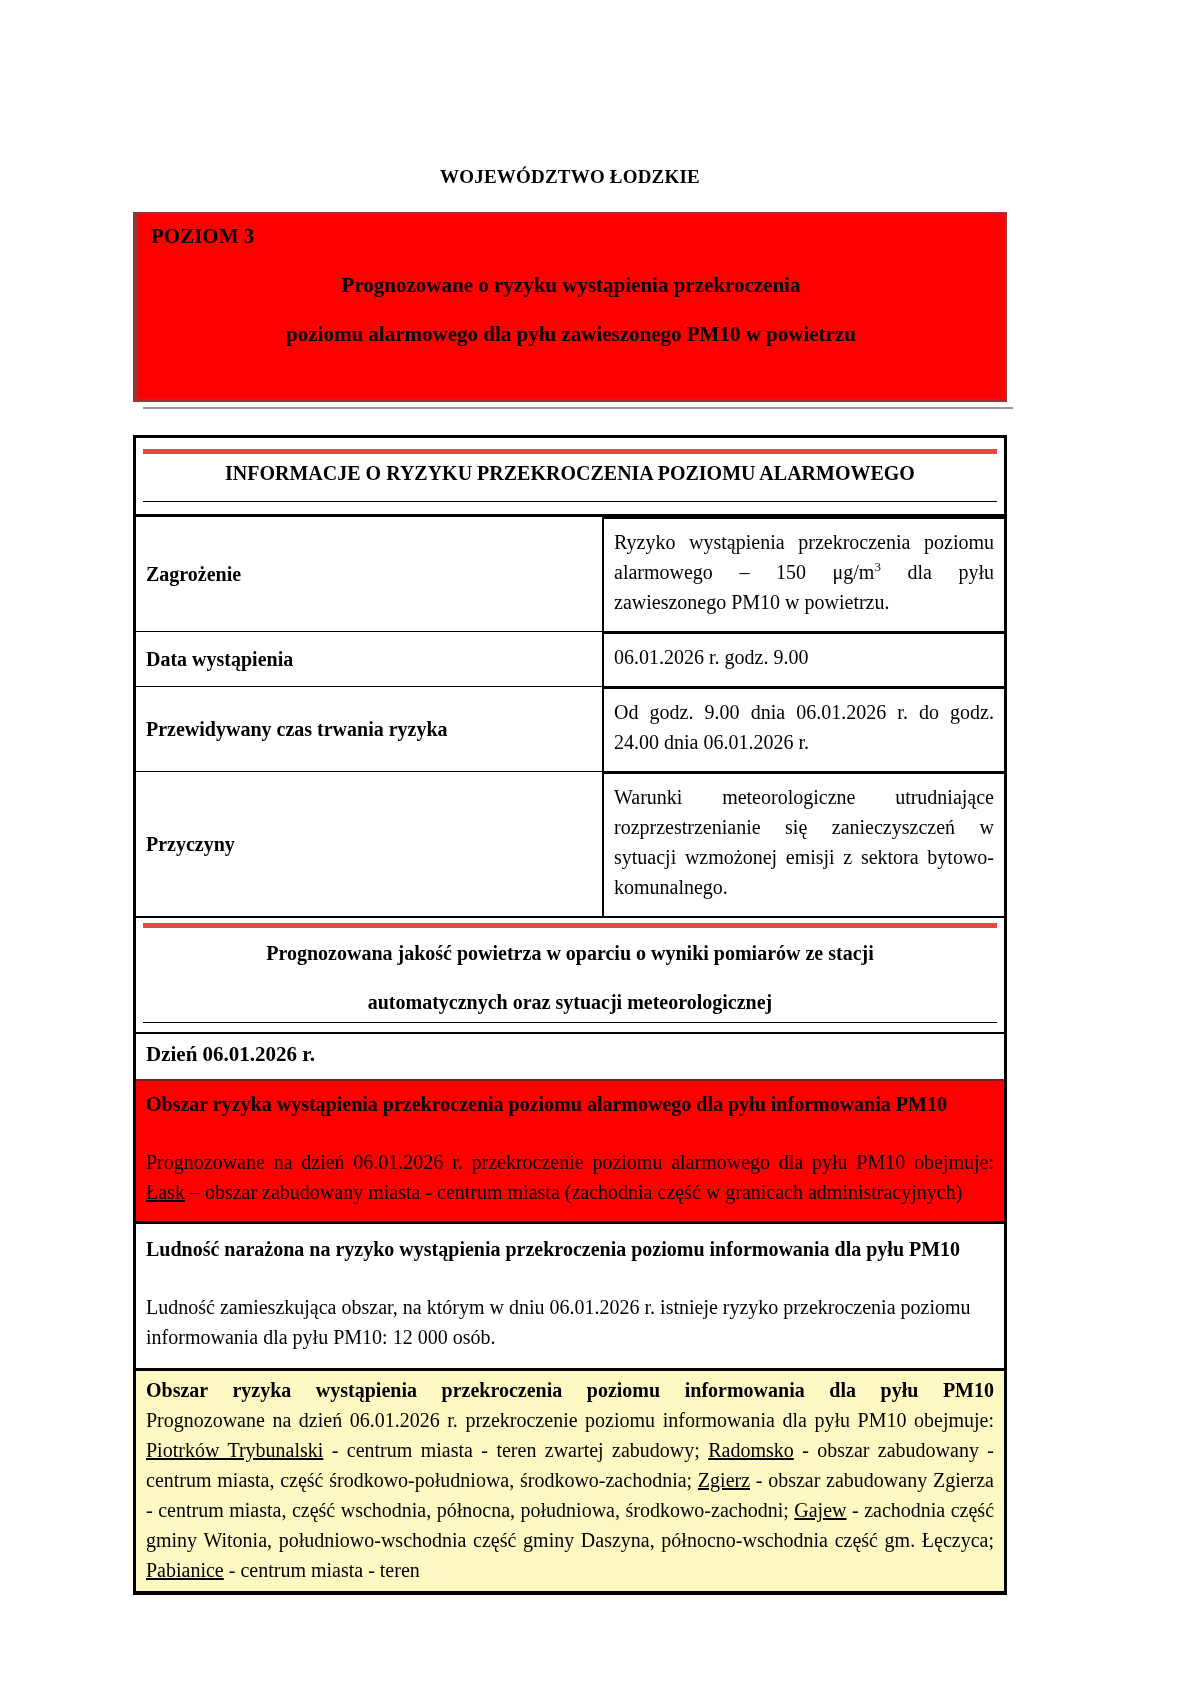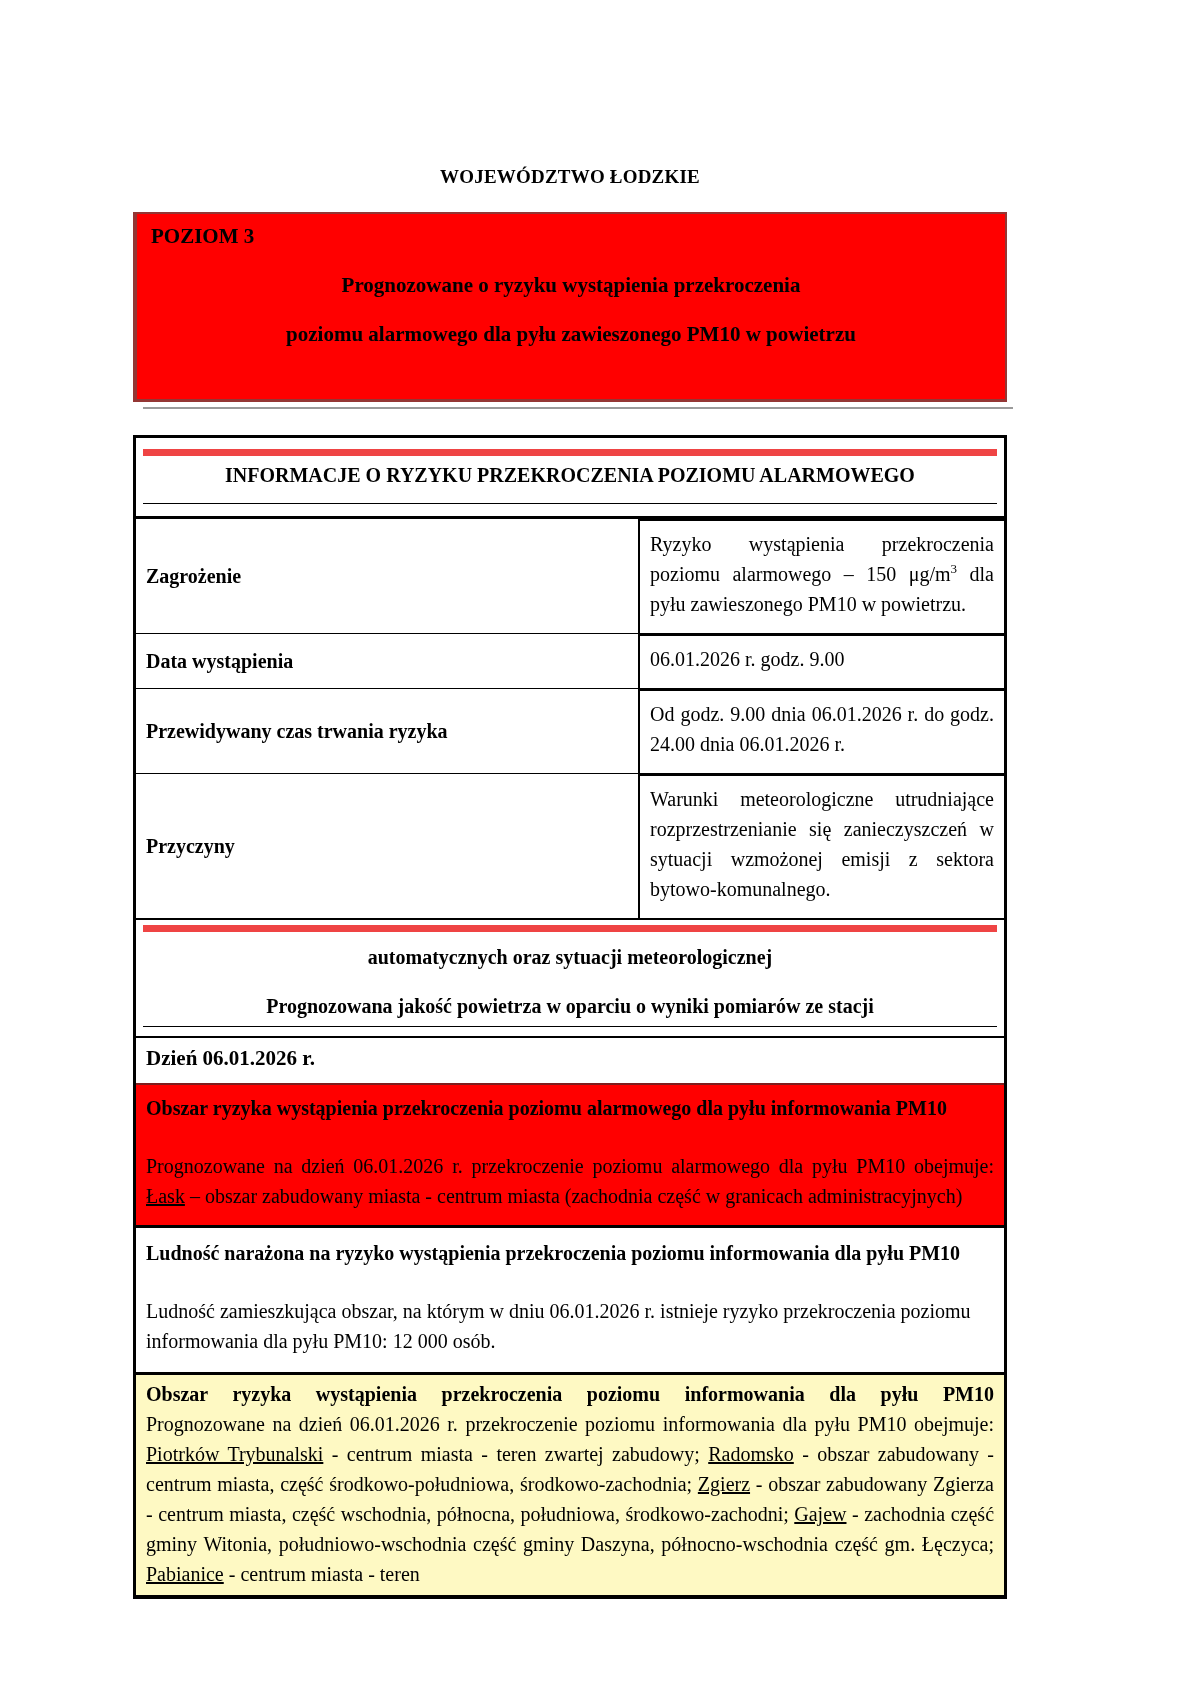--- a/index.html
+++ b/index.html
@@ -31,29 +31,29 @@
   
   .doc-table{
     margin-top:26px;
     border:3px solid #000;
     border-bottom-width:4px;
     box-sizing:border-box;
   }
 
   .info-header{border-bottom:2px solid #000;}
   .inner-lines{
-    border-top:7px solid #ef4444;border-bottom:1px solid #000;
+    border-top:5px solid #ef4444;border-bottom:1px solid #000;
     margin:11px 7px 12px 7px;
   }
   .info-header .inner-lines{padding:8px 4px 16px 4px;}
   .section-title{font-weight:bold;font-size:20px;text-align:center;}
 
   .info-row{display:flex;align-items:stretch;}
   .cell-label{
-    width:504px;box-sizing:border-box;flex:0 0 auto;
+    width:468px;box-sizing:border-box;flex:0 0 auto;
     border-top:1px solid #000;border-right:2px solid #000;
     padding:10px 8px 10px 10px;
     font-weight:bold;font-size:20px;
     display:flex;align-items:center;
   }
   .cell-value{
     flex:1 1 auto;box-sizing:border-box;
     border-top:3px solid #000;
     padding:8px 10px 14px 10px;
     font-size:20px;line-height:30px;text-align:justify;
@@ -133,22 +133,22 @@
         <div class="cell-value">Od godz. 9.00 dnia 06.01.2026 r. do godz. 24.00 dnia  06.01.2026 r.</div>
       </div>
 
       <div class="info-row row-tall">
         <div class="cell-label">Przyczyny</div>
         <div class="cell-value">Warunki meteorologiczne utrudniające rozprzestrzenianie się zanieczyszczeń w sytuacji wzmożonej emisji z sektora bytowo-komunalnego.</div>
       </div>
 
       <div class="forecast-header">
         <div class="inner-lines">
+          <div class="forecast-line">Prognozowana jakość powietrza w oparciu o wyniki pomiarów ze stacji</div>
           <div class="forecast-line">automatycznych oraz sytuacji meteorologicznej</div>
-          <div class="forecast-line">Prognozowana jakość powietrza w oparciu o wyniki pomiarów ze stacji</div>
         </div>
       </div>
 
       <div class="day-row">Dzień 06.01.2026 r.</div>
 
       <div class="alarm-block">
         <div class="block-heading">Obszar ryzyka wystąpienia przekroczenia poziomu alarmowego dla pyłu informowania PM10</div>
         <div class="block-body"><span>Prognozowane na dzień 06.01.2026 r. przekroczenie poziomu alarmowego dla pyłu PM10 obejmuje: </span><span class="u">Łask</span><span> – obszar zabudowany miasta - centrum miasta (zachodnia część w granicach administracyjnych)</span></div>
       </div>
 

